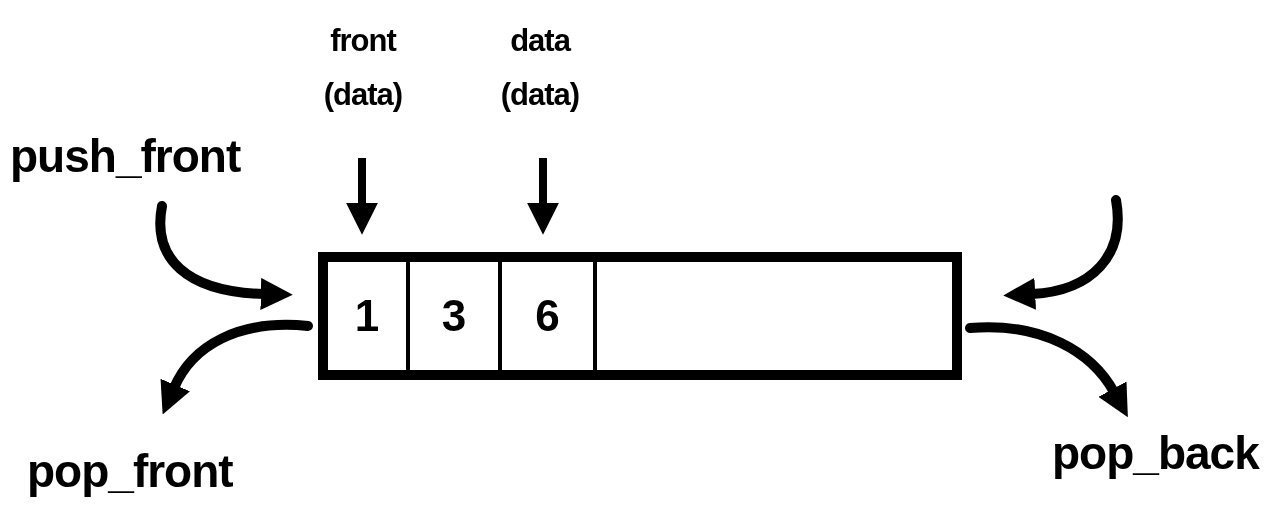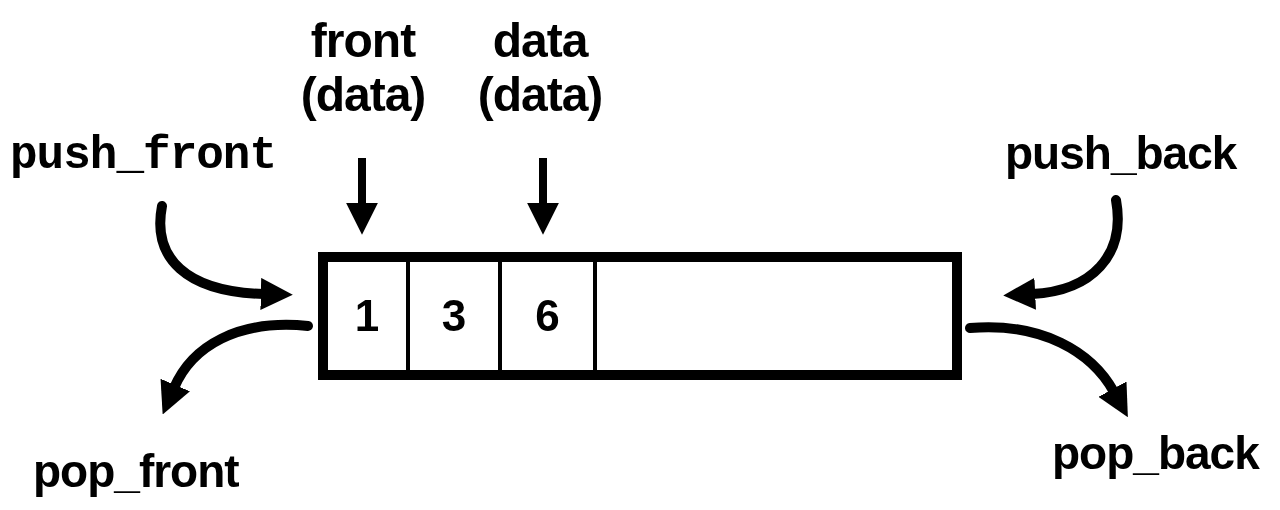--- a/index.html
+++ b/index.html
@@ -23,21 +23,21 @@
     position: absolute;
     font-size: 46px;
     font-weight: 700;
     line-height: 1;
     letter-spacing: -1px;
     white-space: nowrap;
   }
   .ptr-label {
     position: absolute;
     width: 170px;
-    font-size: 48px;
+    font-size: 31px;
     font-weight: 700;
     line-height: 54px;
     letter-spacing: -1px;
     text-align: center;
   }
   .deque-box {
     position: absolute;
     left: 318px;
     top: 252px;
     width: 644px;
@@ -103,23 +103,22 @@
 
   <div class="ptr-label" style="left:278px; top:14px;">
     <div>front</div>
     <div>(data)</div>
   </div>
   <div class="ptr-label" style="left:455px; top:14px;">
     <div>data</div>
     <div>(data)</div>
   </div>
 
-  <div class="op-label" style="left:10px;  top:133px;font-family:Liberation Mono, monospace;">push_front</div>
-  <div class="op-label" style="left:33px;  top:448px;">pop_front</div>
-  <div class="op-label" style="left:1005px; top:130px;">push_back</div>
+  <div class="op-label" style="left:10px;  top:133px;">push_front</div>
+  <div class="op-label" style="left:27px;  top:448px;">pop_front</div>
   <div class="op-label" style="left:1016px; top:430px;margin-left:36px;">pop_back</div>
 
   <div class="deque-box">
     <div class="deque-cell c0">1</div>
     <div class="deque-cell c1">3</div>
     <div class="deque-cell c2">6</div>
     <div class="deque-cell empty"></div>
   </div>
 
 </div>

